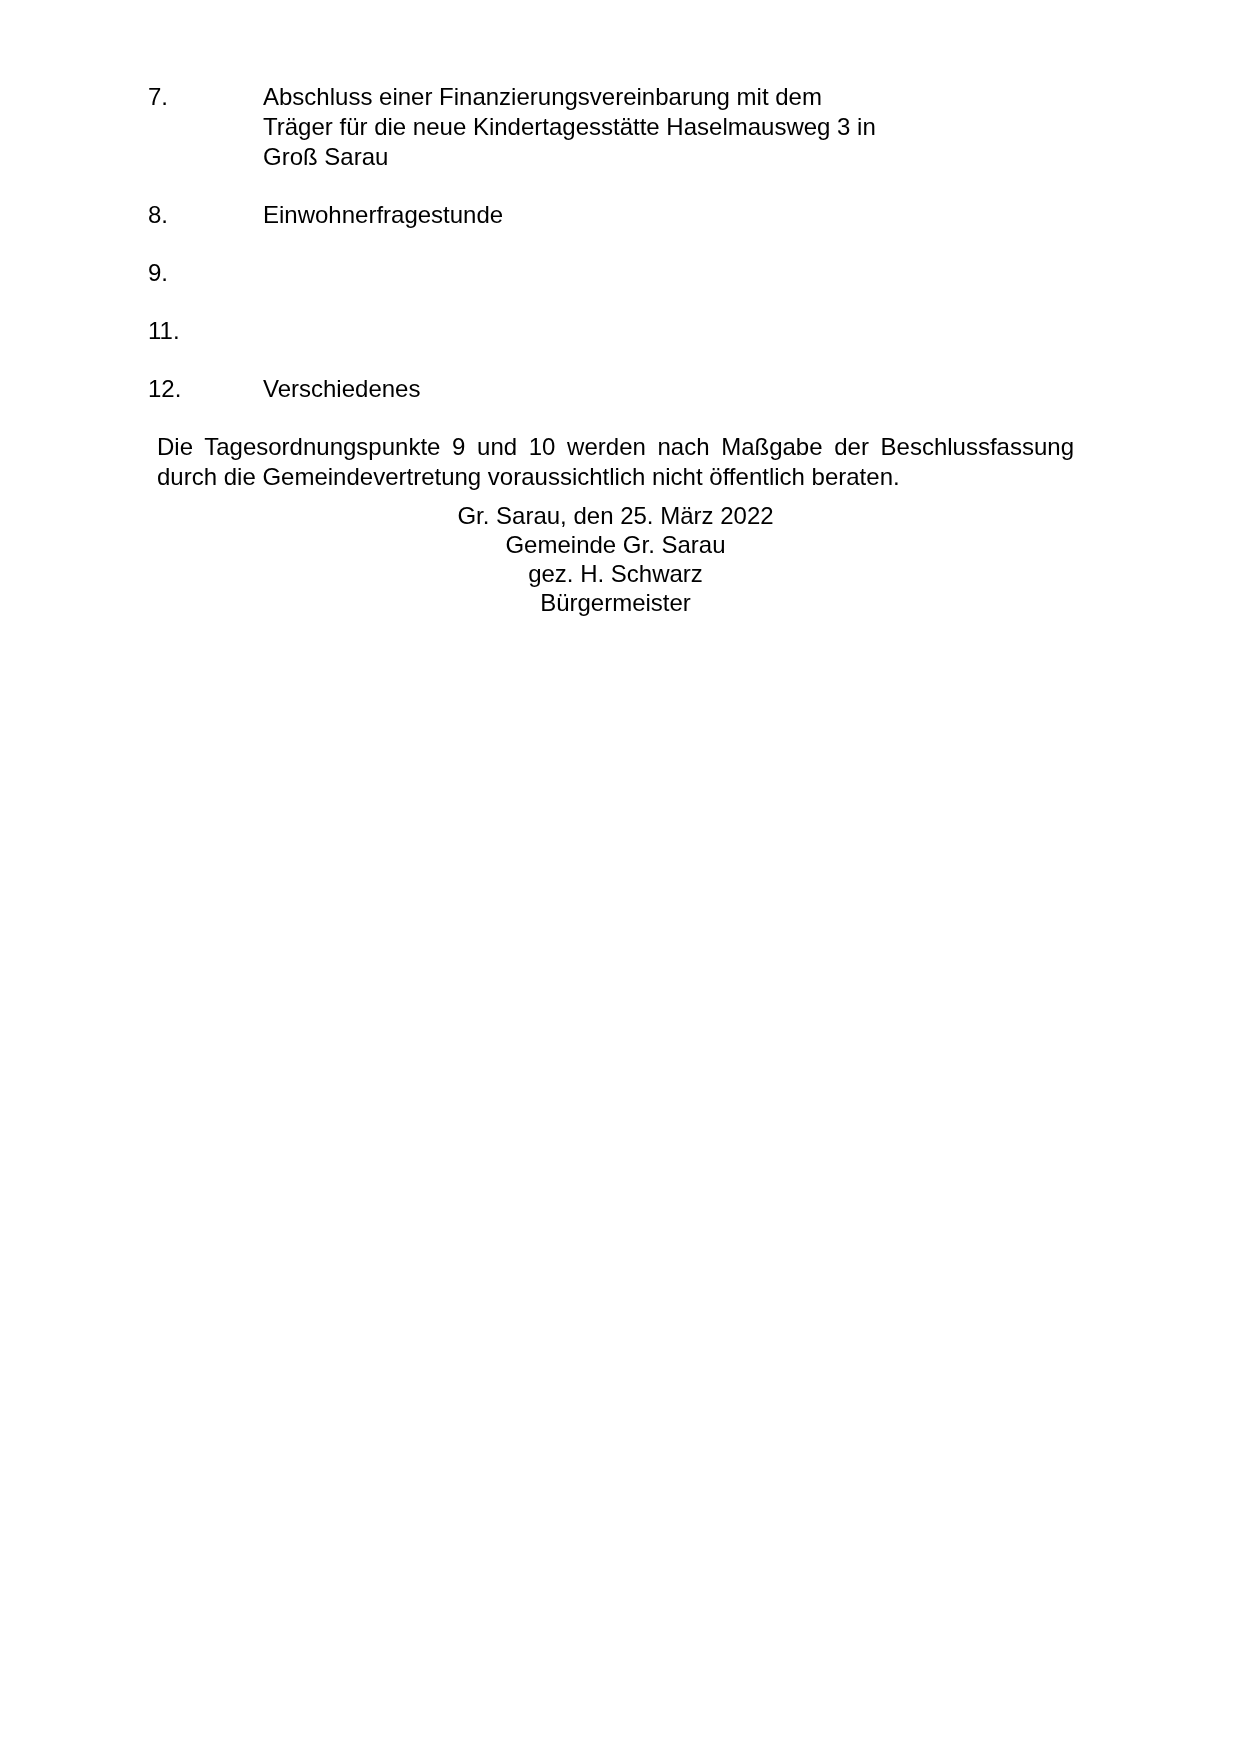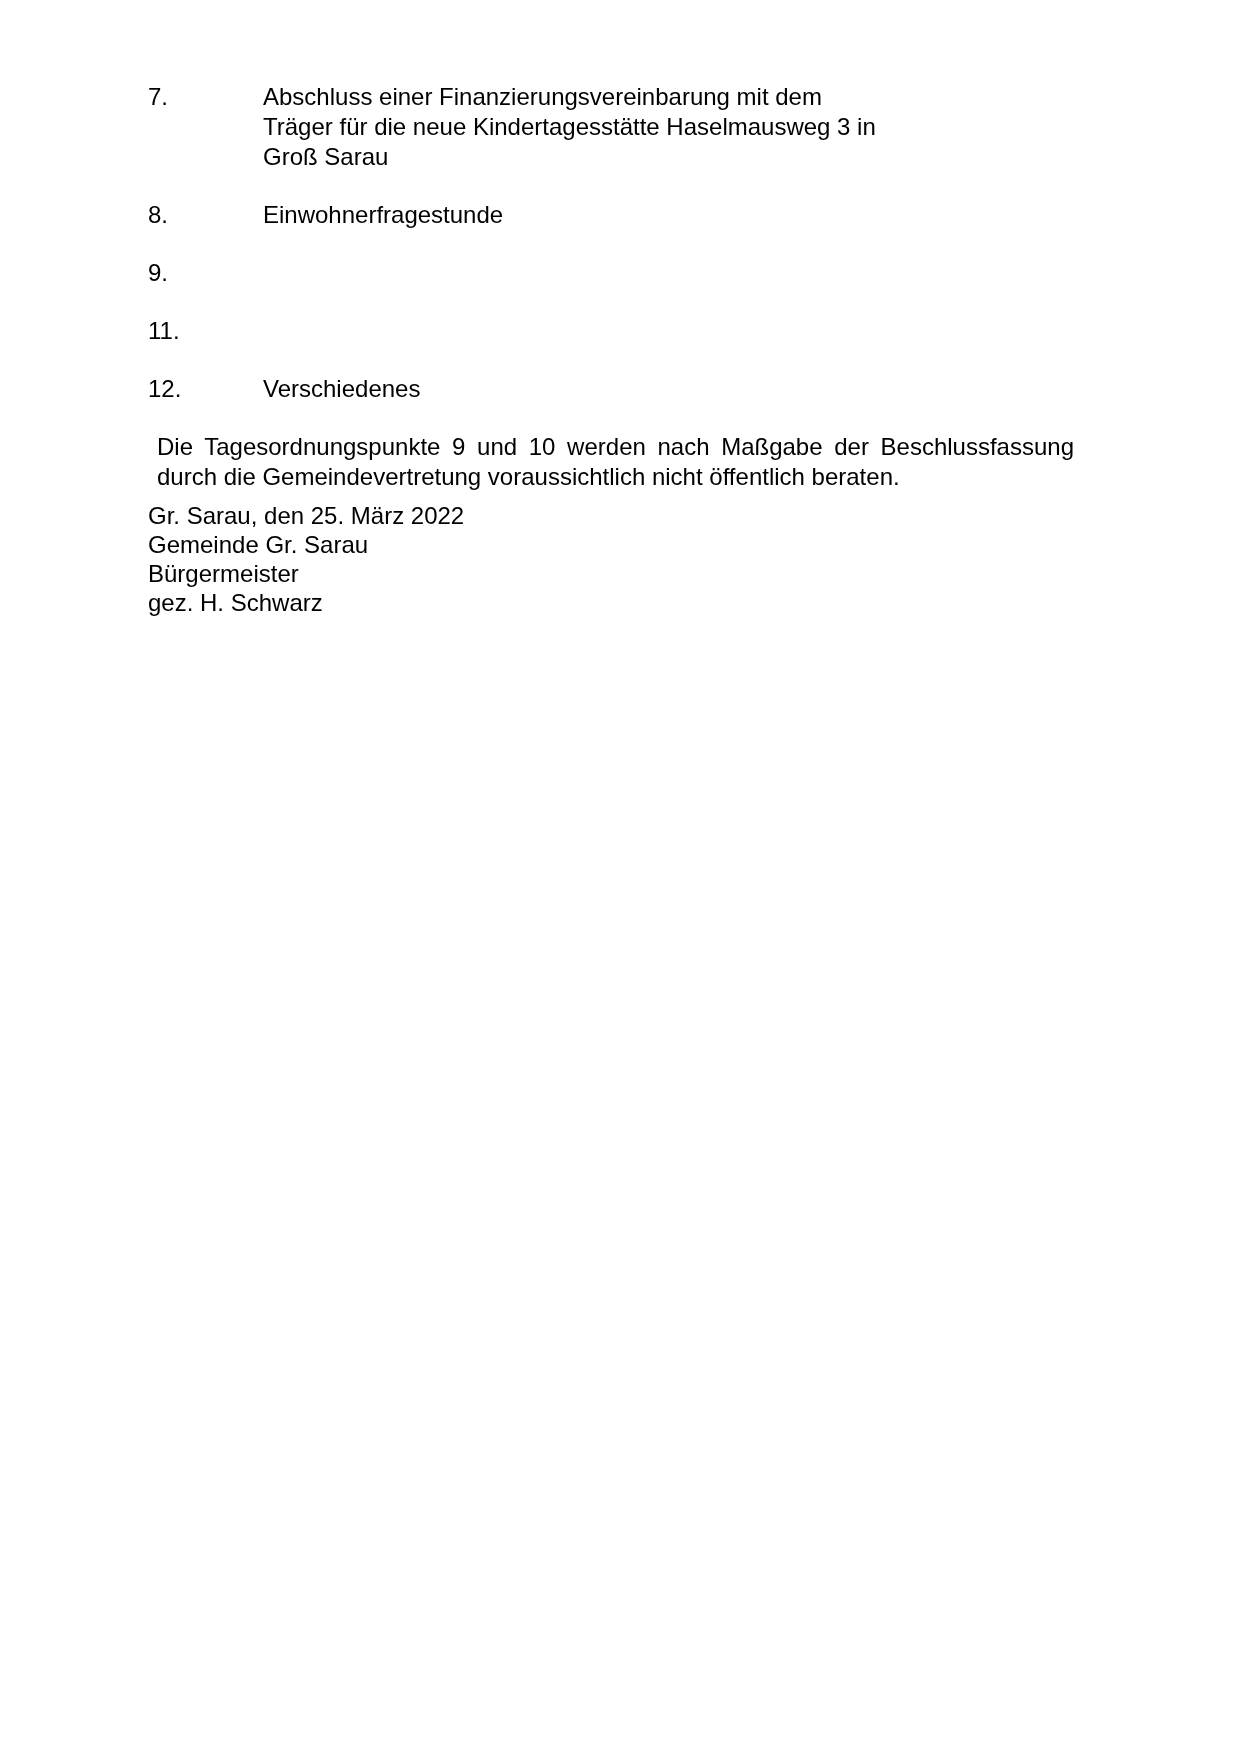--- a/index.html
+++ b/index.html
@@ -37,20 +37,21 @@
     white-space: pre-line;
   }
   .note {
     margin: 9px;
     text-align: justify;
     white-space: normal;
   }
   .signature {
     margin-top: 8px;
     line-height: 29px;
+    text-align: center;
   }
   .signature div {
     white-space: nowrap;
   }
   .footer {
     position: absolute;
     right: 147px;
     top: 1774px;
     font-size: 20px;
     line-height: 24px;
@@ -86,20 +87,20 @@
     <div class="agenda-item">
       <span class="num">12.</span>
       <span class="txt">Verschiedenes</span>
     </div>
 
     <p class="note">Die Tagesordnungspunkte 9 und 10 werden nach Maßgabe der Beschlussfassung durch die Gemeindevertretung voraussichtlich nicht öffentlich beraten.</p>
 
     <div class="signature">
       <div>Gr. Sarau, den 25. März 2022</div>
       <div>Gemeinde Gr. Sarau</div>
+      <div>gez. H. Schwarz</div>
       <div>Bürgermeister</div>
-      <div>gez. H. Schwarz</div>
     </div>
 
   </div>
 
   <div class="footer">Seite: 2/2</div>
 </div>
 
 </body></html>

